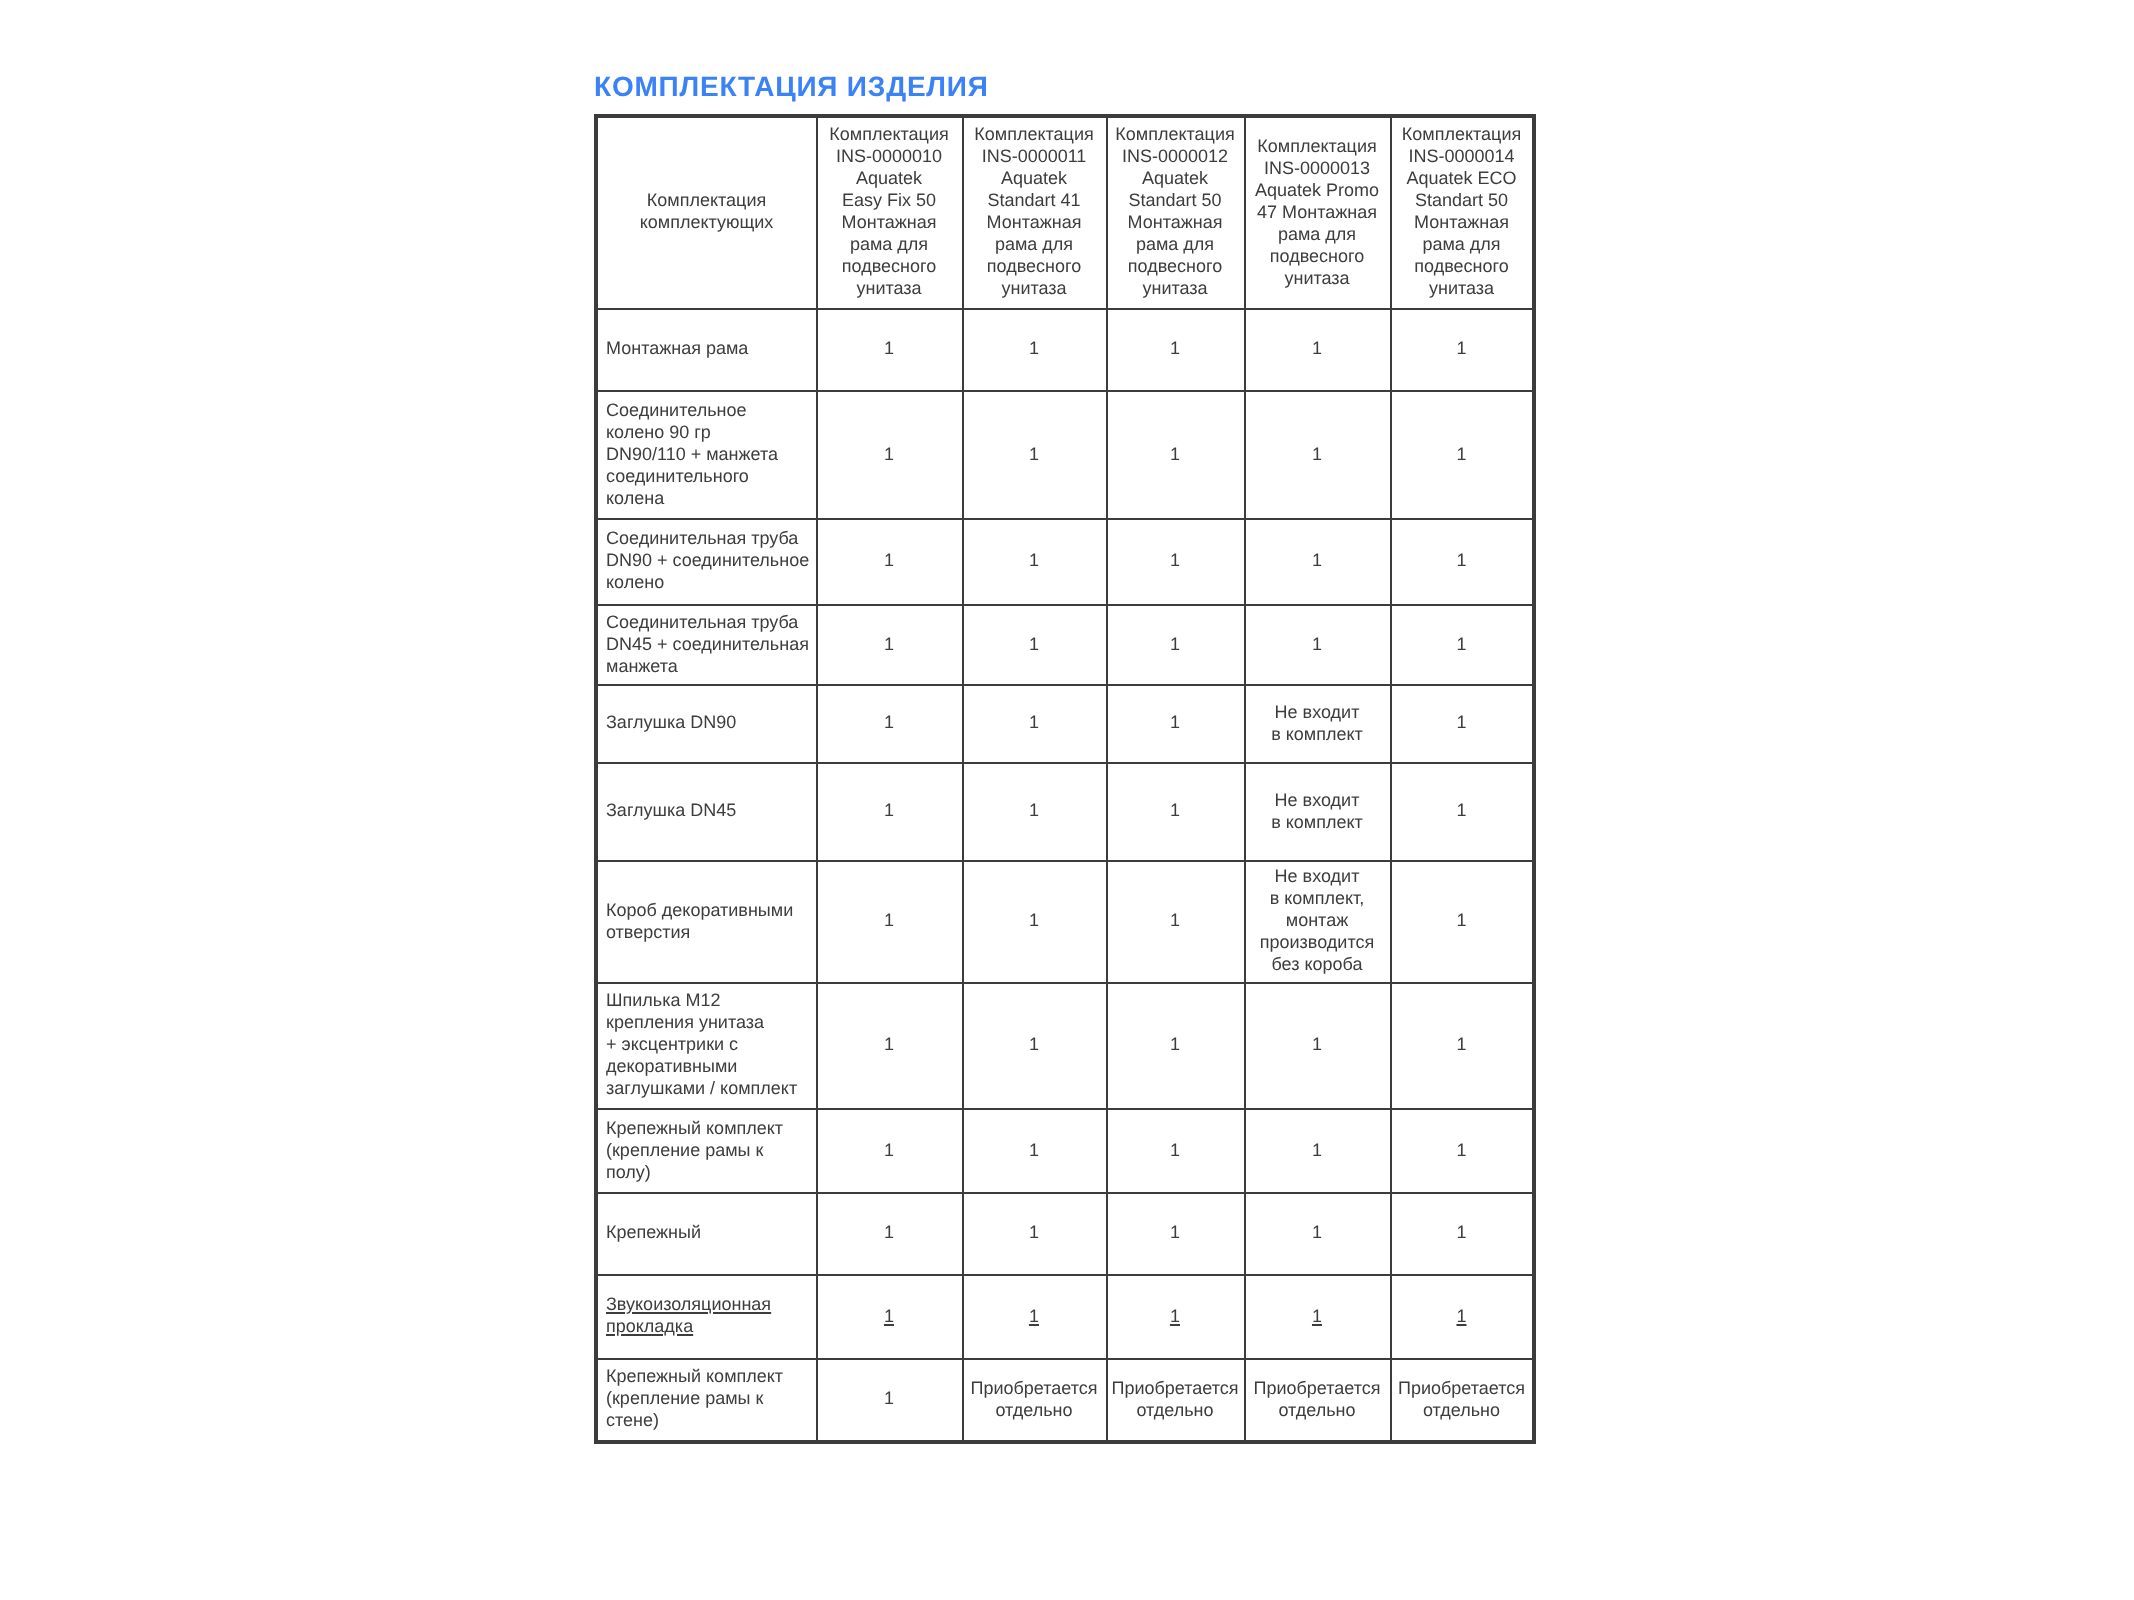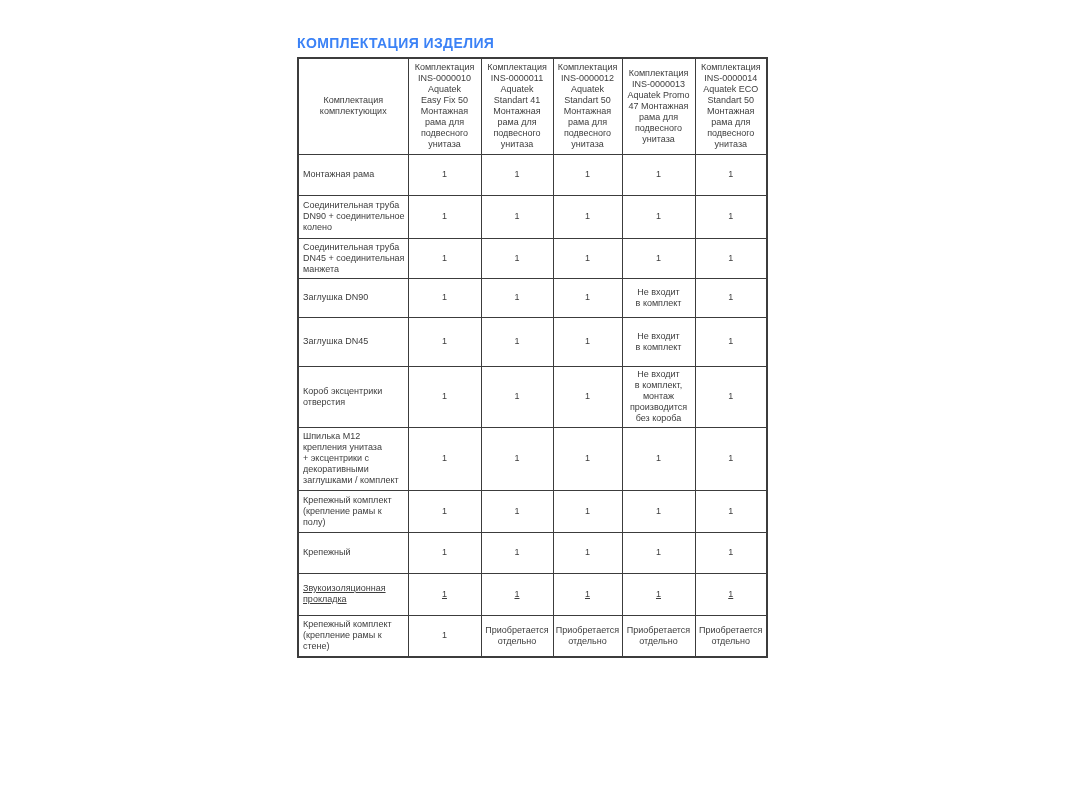--- a/index.html
+++ b/index.html
@@ -136,20 +136,32 @@
 
       <tr class="r0">
         <td class="name">Монтажная рама</td>
         <td>1</td>
         <td>1</td>
         <td>1</td>
         <td>1</td>
         <td>1</td>
       </tr>
 
+      <tr class="r1">
+        <td class="name">Соединительное
+колено 90 гр
+DN90/110 + манжета
+соединительного
+колена</td>
+        <td>1</td>
+        <td>1</td>
+        <td>1</td>
+        <td>1</td>
+        <td>1</td>
+      </tr>
 
       <tr class="r2">
         <td class="name">Соединительная труба
 DN90 + соединительное
 колено</td>
         <td>1</td>
         <td>1</td>
         <td>1</td>
         <td>1</td>
         <td>1</td>
@@ -180,21 +192,21 @@
         <td class="name">Заглушка DN45</td>
         <td>1</td>
         <td>1</td>
         <td>1</td>
         <td>Не входит
 в комплект</td>
         <td>1</td>
       </tr>
 
       <tr class="r6">
-        <td class="name">Короб эксцентрики
+        <td class="name">Короб декоративными
 отверстия</td>
         <td>1</td>
         <td>1</td>
         <td>1</td>
         <td>Не входит
 в комплект,
 монтаж
 производится
 без короба</td>
         <td>1</td>

